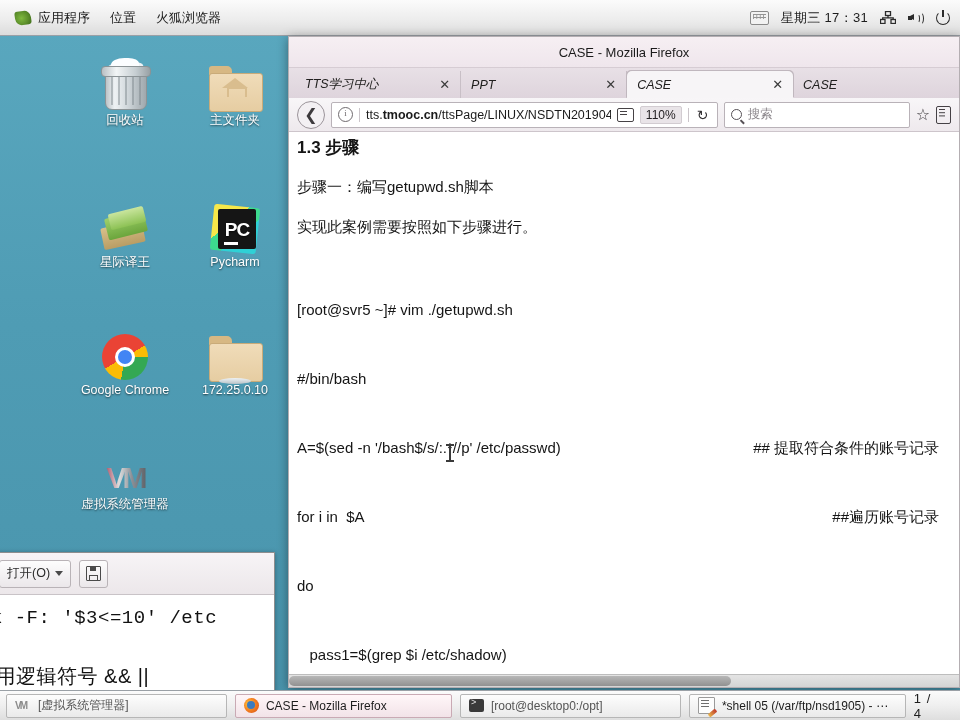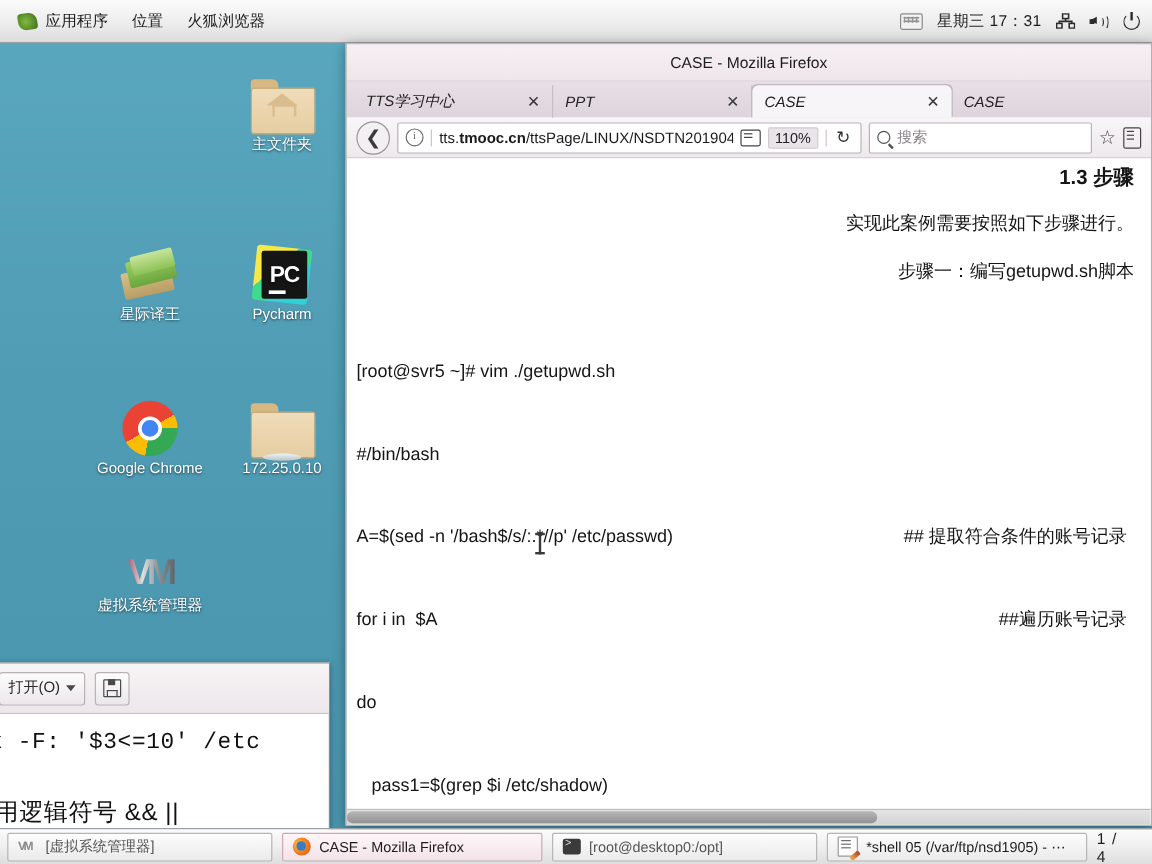--- a/index.html
+++ b/index.html
@@ -361,21 +361,20 @@
 
   
   #ff-content {
     position: relative; height: 556px; background: #fff; overflow: hidden;
   }
   .page {
     position: absolute; left: 0; top: 0; right: 0; bottom: 0;
     padding: 4px 14px 0 8px;
     font-size: 15px; color: #151515;
     font-family: "Liberation Sans", "DejaVu Sans", sans-serif;
-    text-align: right;
   }
   .pg-h {
     font-size: 17px; font-weight: bold; margin: 2px 0 0 0; line-height: 20px;
   }
   .pg-p { margin: 18px 0 0 0; line-height: 22px; }
   .pg-code {
     margin: 14px 0 0 0; line-height: 23px; white-space: pre;
     font-family: "Liberation Sans", "DejaVu Sans", sans-serif;
     font-size: 15px;
   }
@@ -493,20 +492,30 @@
       <span class="vol-icon">
         <span class="box"></span>
         <span class="spk"></span>
         <span class="w1"></span>
         <span class="w2"></span>
       </span>
       <span class="power-icon"></span>
     </div>
   </div>
 
+  <div class="desk-icon" style="left:65px;top:48px">
+    <div class="glyph">
+      <div class="ico-trash">
+        <div class="paper"></div>
+        <div class="can"></div>
+        <div class="lip"></div>
+      </div>
+    </div>
+    <span class="desk-label">回收站</span>
+  </div>
 
   <div class="desk-icon" style="left:175px;top:48px">
     <div class="glyph">
       <div class="ico-folder">
         <div class="tab"></div>
         <div class="body"></div>
         <div class="home"></div>
       </div>
     </div>
     <span class="desk-label">主文件夹</span>
@@ -614,22 +623,22 @@
         <span class="mag"></span>
         <span>搜索</span>
       </div>
       <span class="star-icon">☆</span>
       <span class="lib-icon"></span>
     </div>
 
     <div id="ff-content">
       <div class="page">
         <div class="pg-h">1.3 步骤</div>
+        <div class="pg-p">步骤一：编写getupwd.sh脚本</div>
         <div class="pg-p">实现此案例需要按照如下步骤进行。</div>
-        <div class="pg-p">步骤一：编写getupwd.sh脚本</div>
 
         <div class="pg-code">
           <div class="code-row">
             <span class="code-left">[root@svr5 ~]# vim ./getupwd.sh</span>
           </div>
           <div class="code-row">
             <span class="code-left">#/bin/bash</span>
           </div>
           <div class="code-row">
             <span class="code-left">A=$(sed -n '/bash$/s/:.*//p' /etc/passwd)</span>

